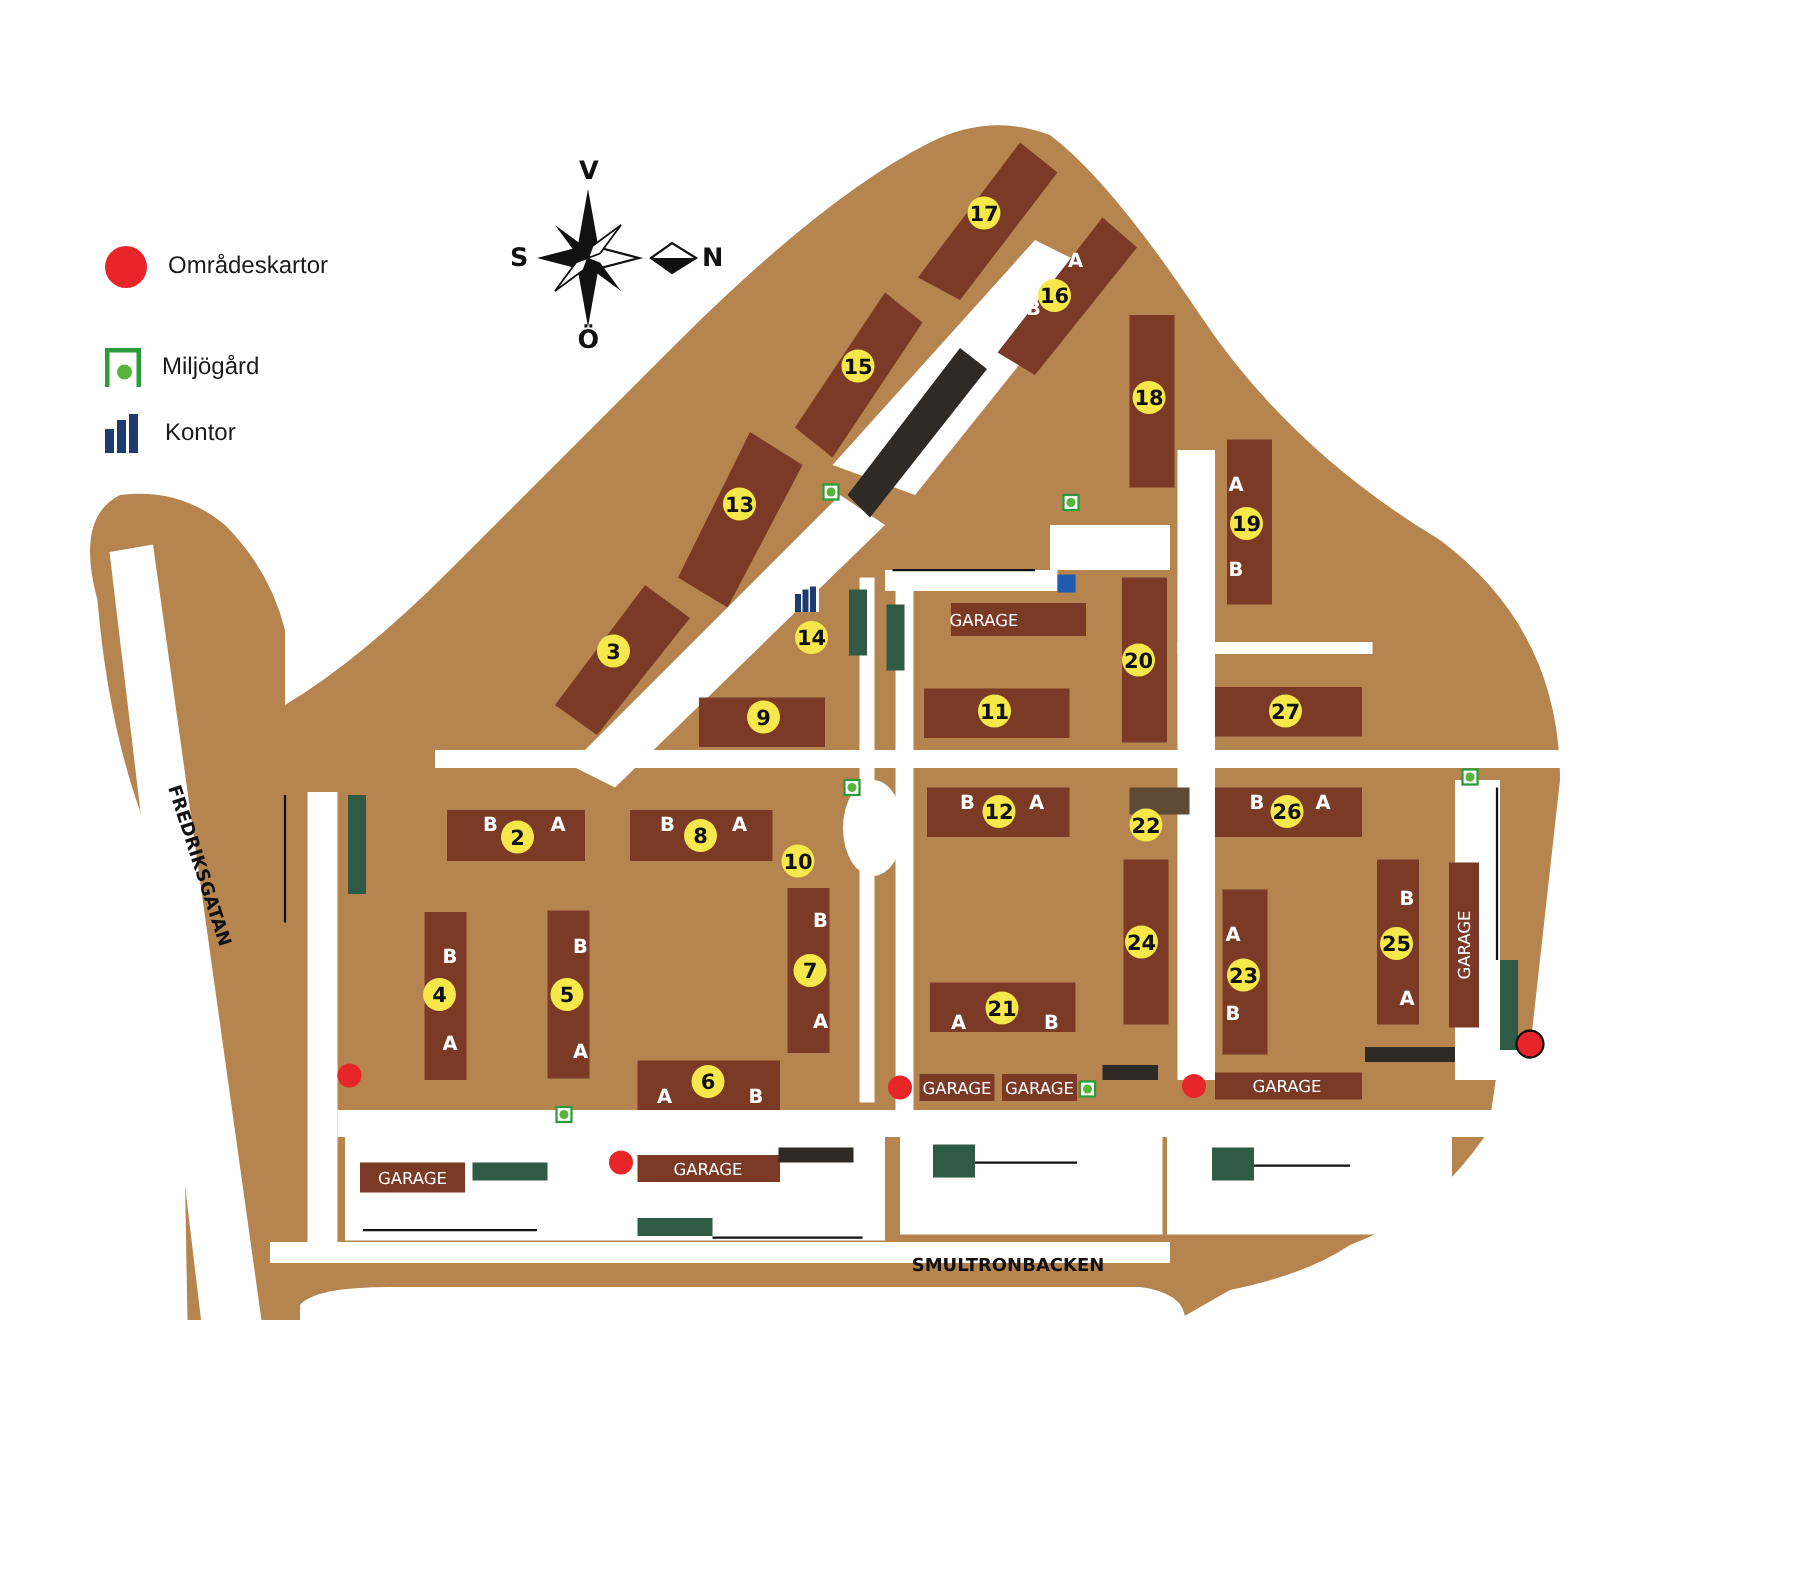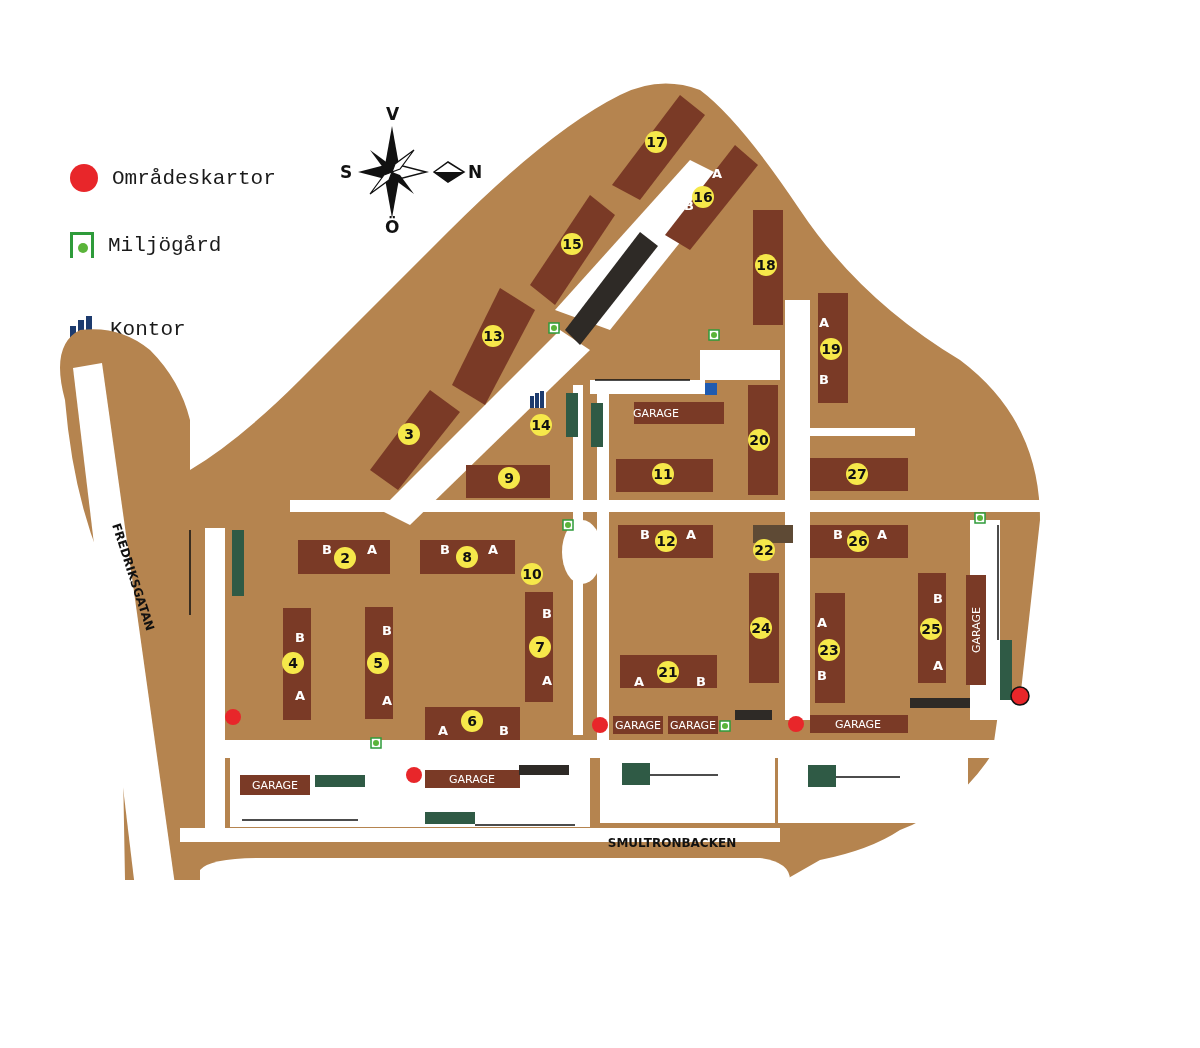--- a/index.html
+++ b/index.html
@@ -1,19 +1,19 @@
 <!DOCTYPE html>
 <html><head>
 <meta charset="utf-8">
 <style>
   html, body { margin:0; padding:0; background:#ffffff; }
   body { width:1200px; height:1048px; position:relative; overflow:hidden; font-family:"Liberation Sans", sans-serif; }
   .legend { position:absolute; left:70px; top:160px; }
   .legend-item { position:absolute; left:0; display:flex; align-items:center; white-space:nowrap; }
-  .legend-item .lbl { font-family:Liberation Mono, monospace; font-size:21px; color:#1a1a1a; margin-left:14px; }
+  .legend-item .lbl { font-family:Liberation Sans, sans-serif; font-size:16px; color:#1a1a1a; margin-left:14px; }
   .leg-red { width:28px; height:28px; border-radius:50%; background:#e8262a; }
   .leg-green { width:24px; height:26px; border:3px solid #2e9b3a; border-bottom:none; box-sizing:border-box; position:relative; }
   .leg-green::after { content:""; position:absolute; left:5px; top:8px; width:10px; height:10px; border-radius:50%; background:#5ab43a; }
   .leg-blue { width:26px; height:26px; position:relative; }
   .leg-blue i { position:absolute; bottom:0; background:#1d3b6e; width:6px; }
   .compass-lbl { position:absolute; font-family:"DejaVu Sans", sans-serif; font-weight:bold; font-size:17px; color:#111; }
   svg.map { position:absolute; left:0; top:0; }
   .num { font-family:"DejaVu Sans", sans-serif; font-weight:bold; font-size:14px; fill:#111; }
   .ab { font-family:"DejaVu Sans", sans-serif; font-weight:bold; font-size:13px; fill:#fff; }
   .garage { font-family:"DejaVu Sans", sans-serif; font-size:11px; fill:#fff; }
@@ -24,21 +24,21 @@
 
 <div class="legend">
   <div class="legend-item" style="top:4px;">
     <span class="leg-red"></span>
     <span class="lbl">Områdeskartor</span>
   </div>
   <div class="legend-item" style="top:72px;">
     <span class="leg-green"></span>
     <span class="lbl">Miljögård</span>
   </div>
-  <div class="legend-item" style="top:116px;margin-top:40px;">
+  <div class="legend-item" style="top:116px;">
     <span class="leg-blue">
       <i style="left:0;height:16px;"></i>
         <i style="left:8px;height:22px;"></i>
         <i style="left:16px;height:26px;"></i>
     </span>
     <span class="lbl">Kontor</span>
   </div>
 </div>
 
 <span class="compass-lbl" style="left:386px;top:104px;">V</span>

